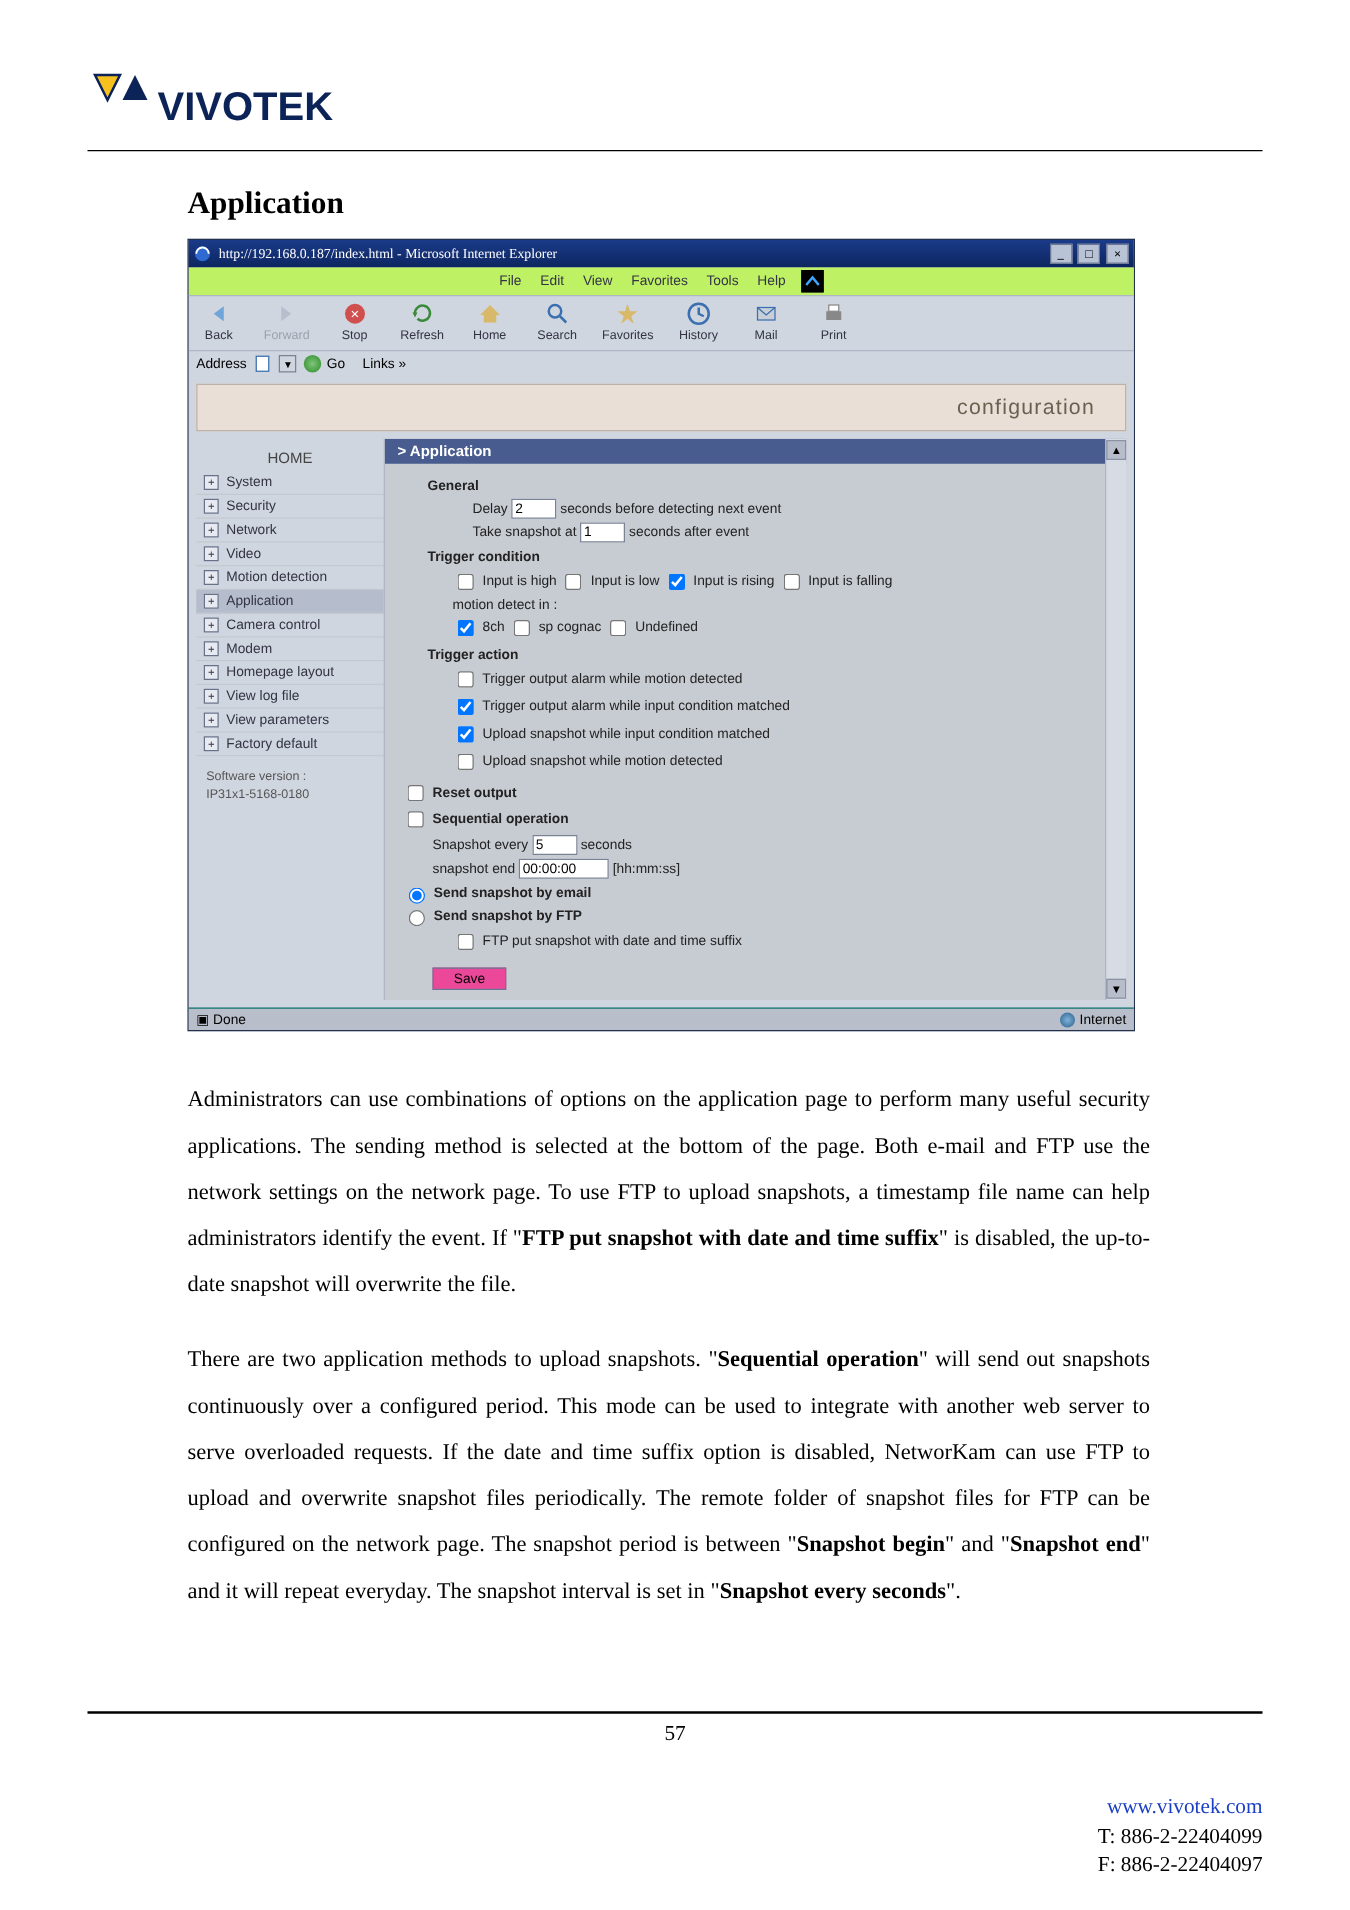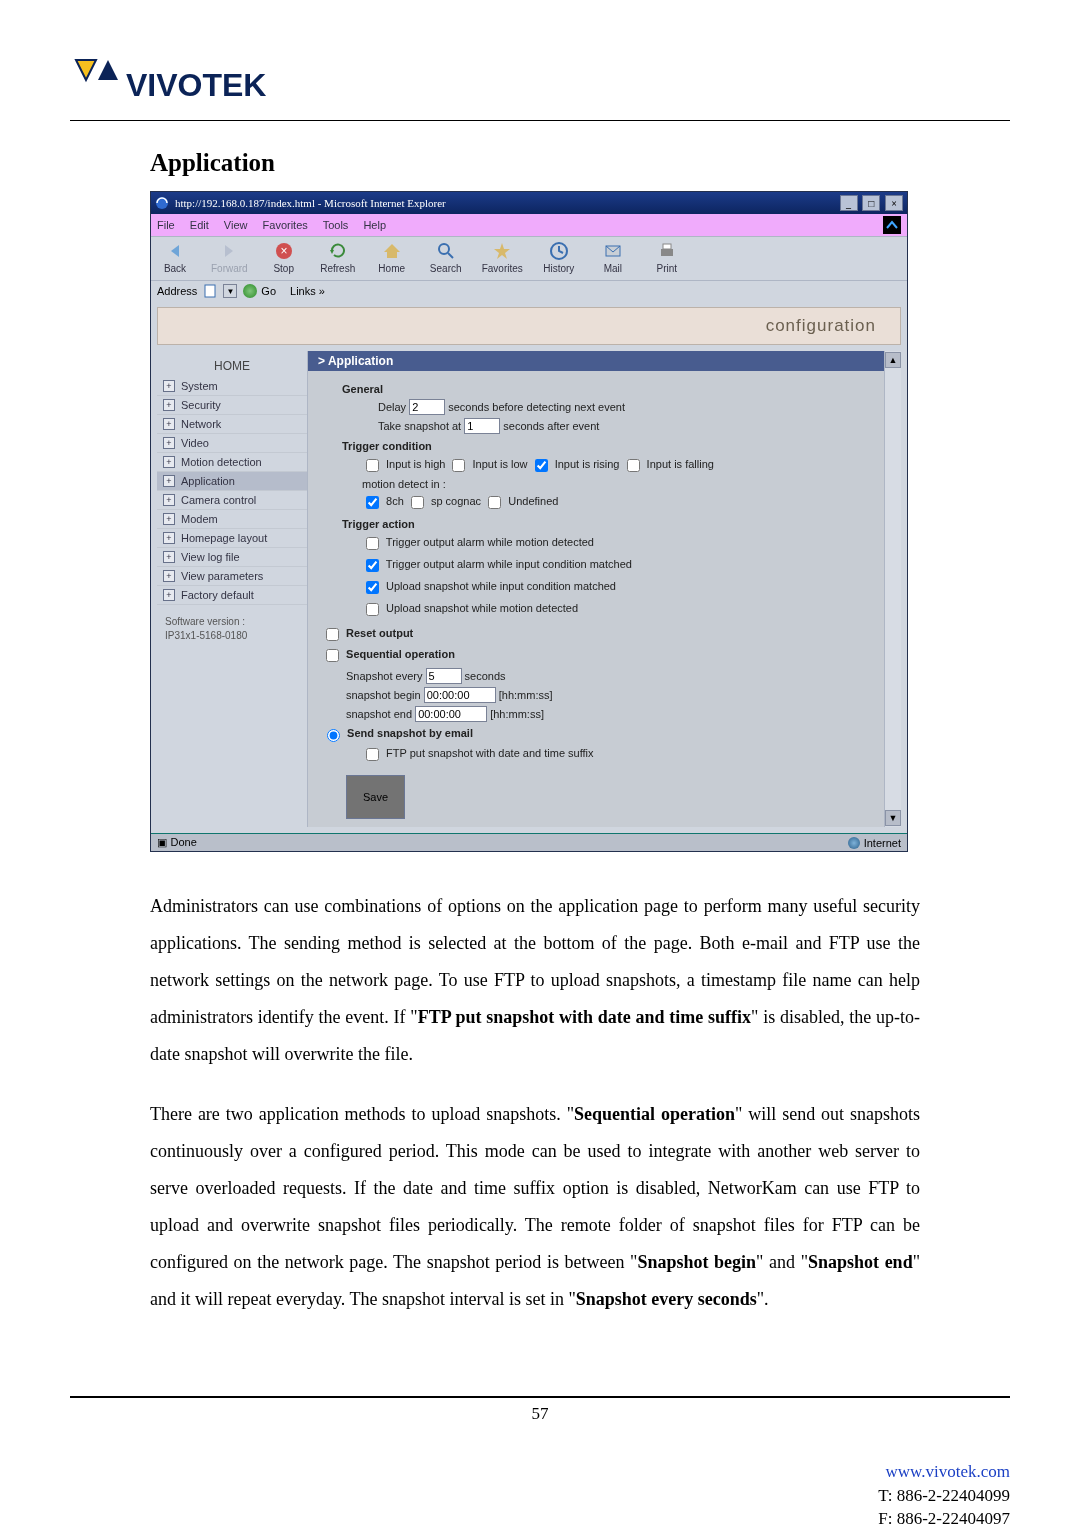--- a/index.html
+++ b/index.html
@@ -48,23 +48,23 @@
   .ie-title .ie-icon {
     width:14px; height:14px; display:inline-block;
   }
   .win-btns span {
     display:inline-flex; width:16px; height:14px; background:#b9c3d6;
     border:1px solid #6a7694; color:#000; font-size:10px;
     align-items:center; justify-content:center; margin-left:2px;
     font-weight:bold;
   }
   .ie-menubar {
-    background:#f0abfc;
+    background:#bef264;
     padding:2px 6px;
-    display:flex; align-items:center; justify-content:space-between;
+    display:flex; align-items:center; justify-content:center;
   }
   .ie-menubar .menus span { margin-right:12px; color:#334; }
   .ie-flag {
     width:18px; height:18px; background:#000; display:inline-block;
   }
   .ie-toolbar {
     background:#d0d6df; padding:4px 6px 6px 6px;
     display:flex; gap:18px; align-items:center;
     border-top:1px solid #aeb6c5;
   }
@@ -153,22 +153,22 @@
     font-size:11px; padding:1px 2px; width:30px;
     border:1px solid #7a8296;
   }
   .panel input.wtime { width:66px; }
   .panel input[type=checkbox], .panel input[type=radio] {
     margin-right:4px; vertical-align:middle;
   }
   .panel .save-btn {
     margin:8px 0 0 24px;
     font-size:11px;
-    padding:15px 16px;
-    border:1px solid #6a7694; background:#737373;
+    padding:2px 16px;
+    border:1px solid #6a7694; background:#ec4899;
   }
 
   .ie-status {
     display:flex; justify-content:space-between;
     background:#b9bfca; border-top:1px solid #0f766e;
     padding:2px 6px; font-size:11px;
   }
   .ie-status .zone { display:flex; align-items:center; gap:4px; }
   .ie-status .inet-ico { width:12px;height:12px; display:inline-block;
     border-radius:50%; background:radial-gradient(#7fb2d9,#2a5f8a); }
@@ -449,33 +449,32 @@
             <label style="display:block;margin:2px 0">
               <input type="checkbox" style="">
               <b>Sequential operation</b>
             </label>
             <span class="row">
               <span>Snapshot every</span>
               <input type="text" value="5" style="">
               <span>seconds</span>
             </span>
             <span class="row">
-              <span>snapshot begin</span>
-              <input type="text" class="wtime" value="00:00:00" style="">
-              <span>[hh:mm:ss]</span>
-            </span>
-            <span class="row">
               <span>snapshot end</span>
               <input type="text" class="wtime" value="00:00:00" style="">
               <span>[hh:mm:ss]</span>
             </span>
 
             <label style="display:block;margin:4px 0 2px 0">
               <input type="radio" name="send" checked="" style="">
               <b>Send snapshot by email</b>
+            </label>
+            <label style="display:block;margin:2px 0">
+              <input type="radio" name="send" style="">
+              <b>Send snapshot by FTP</b>
             </label>
             <span class="row2" style="display:block">
               <label><input type="checkbox" style="">
                <span>FTP put snapshot with date and time suffix</span></label>
             </span>
 
             <button class="save-btn">Save</button>
           </div>
 
           <div class="content-scroll">

